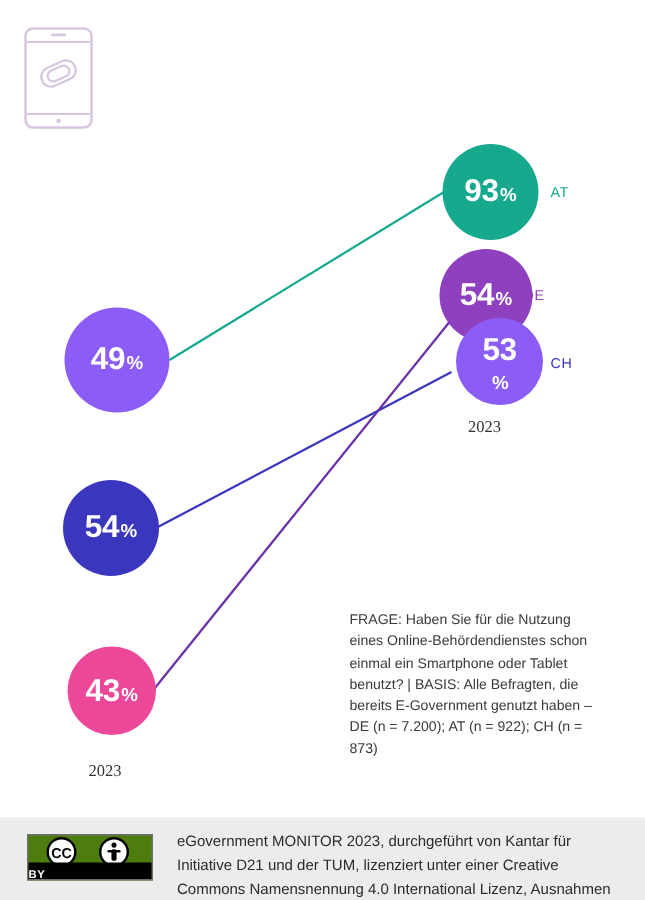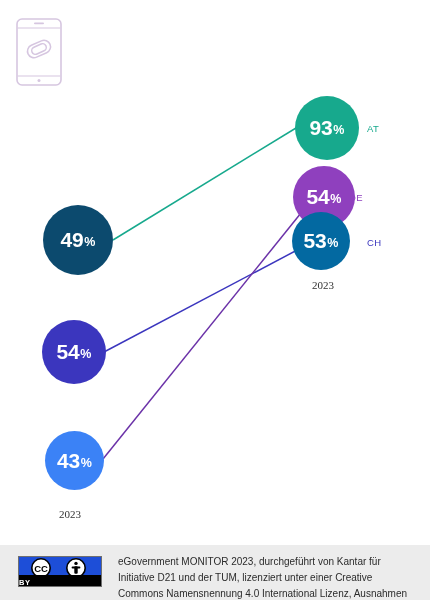--- a/index.html
+++ b/index.html
@@ -124,21 +124,21 @@
     width: 430px;
     height: 55px;
     background: #ececec;
   }
   #cc-badge {
     position: absolute;
     left: 18px;
     top: 556px;
     width: 84px;
     height: 31px;
-    background: #1d4ed8;
+    background: #4d7c0f;
     border: 1px solid #6f6f6f;
     box-sizing: border-box;
   }
   #cc-badge .bybar {
     position: absolute;
     left: 0;
     bottom: 0;
     width: 100%;
     height: 11px;
     background: #000000;
@@ -192,58 +192,59 @@
 
   <svg id="chart-svg" width="430" height="545">
 
     <line x1="113" y1="240" x2="296" y2="128" stroke="#17A98D" stroke-width="1.5"></line>
 
     <line x1="104" y1="352" x2="301" y2="248" stroke="#3B36BE" stroke-width="1.5"></line>
 
     <line x1="103" y1="459" x2="301" y2="213" stroke="#6B32A8" stroke-width="1.5"></line>
   </svg>
 
-  <div class="bubble" style="left:43px; top:205px; width:70px; height:70px; background:#0c4a6e;">
+  <div class="bubble" style="left:43px; top:205px; width:70px; height:70px; background:#8b5cf6;">
     <span class="val">49</span>
     <span class="pct">%</span>
   </div>
 
   <div class="bubble" style="left:42px; top:320px; width:64px; height:64px; background:#3B36BE;">
     <span class="val">54</span>
     <span class="pct">%</span>
   </div>
 
-  <div class="bubble" style="left:45px; top:431px; width:59px; height:59px; background:#3b82f6;">
+  <div class="bubble" style="left:45px; top:431px; width:59px; height:59px; background:#ec4899;">
     <span class="val">43</span>
     <span class="pct">%</span>
   </div>
 
   <div class="bubble" style="left:295px; top:96px; width:64px; height:64px; background:#17A98D;">
     <span class="val">93</span>
     <span class="pct">%</span>
   </div>
 
   <div class="bubble" style="left:293px; top:166px; width:62px; height:62px; background:#8F40BE;">
     <span class="val">54</span>
     <span class="pct">%</span>
   </div>
 
-  <div class="bubble" style="left:292px; top:212px; width:58px; height:58px; background:#0369a1;">
+  <div class="bubble" style="left:304px; top:212px; width:58px; height:58px; background:#8b5cf6;flex-direction:column;">
     <span class="val">53</span>
     <span class="pct">%</span>
   </div>
 
   <span class="country-label" style="left:367px; top:123px; color:#17A98D;">AT</span>
   <span class="country-label" style="left:349px; top:192px; color:#8F40BE;">DE</span>
   <span class="country-label" style="left:367px; top:237px; color:#3B36BE;">CH</span>
 
   <span class="year-label" style="left:312px; top:279px;">2023</span>
   <span class="year-label" style="left:59px; top:508px;">2023</span>
 
   <div id="caption">
+    <div id="caption-body">FRAGE: Haben Sie für die Nutzung eines Online-Behördendienstes schon einmal ein Smartphone oder Tablet benutzt? | BASIS: Alle Befragten, die bereits E-Government genutzt haben – DE (n = 7.200); AT (n = 922); CH (n = 873)</div>
   </div>
 </div>
 
 <div id="footer"></div>
 
 <div id="cc-badge">
   <svg width="82" height="29" viewBox="0 0 82 29" style="position:absolute;left:0;top:0;">
     <circle cx="22" cy="11" r="9.2" fill="#ffffff"></circle>
     <circle cx="22" cy="11" r="9.2" fill="none" stroke="#000000" stroke-width="1.6"></circle>
     <text x="22" y="15" text-anchor="middle" font-family="Liberation Sans, sans-serif" font-size="9.5" font-weight="bold" fill="#000000">CC</text>

